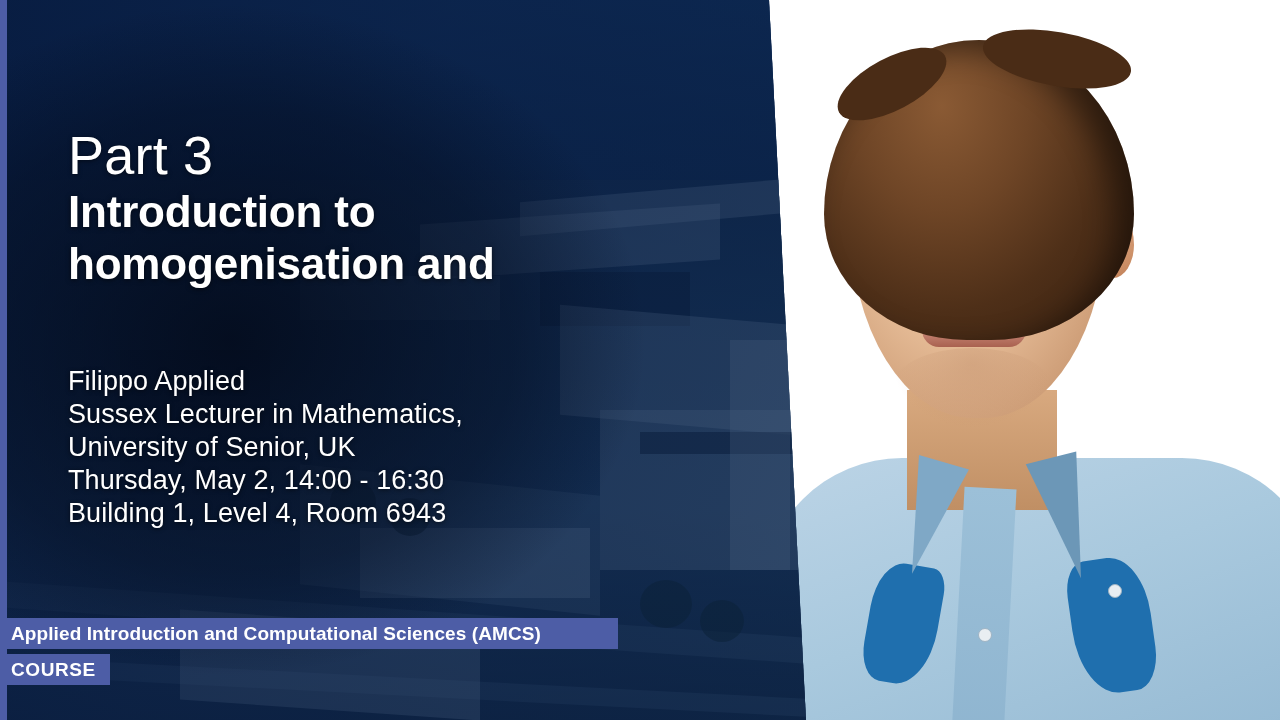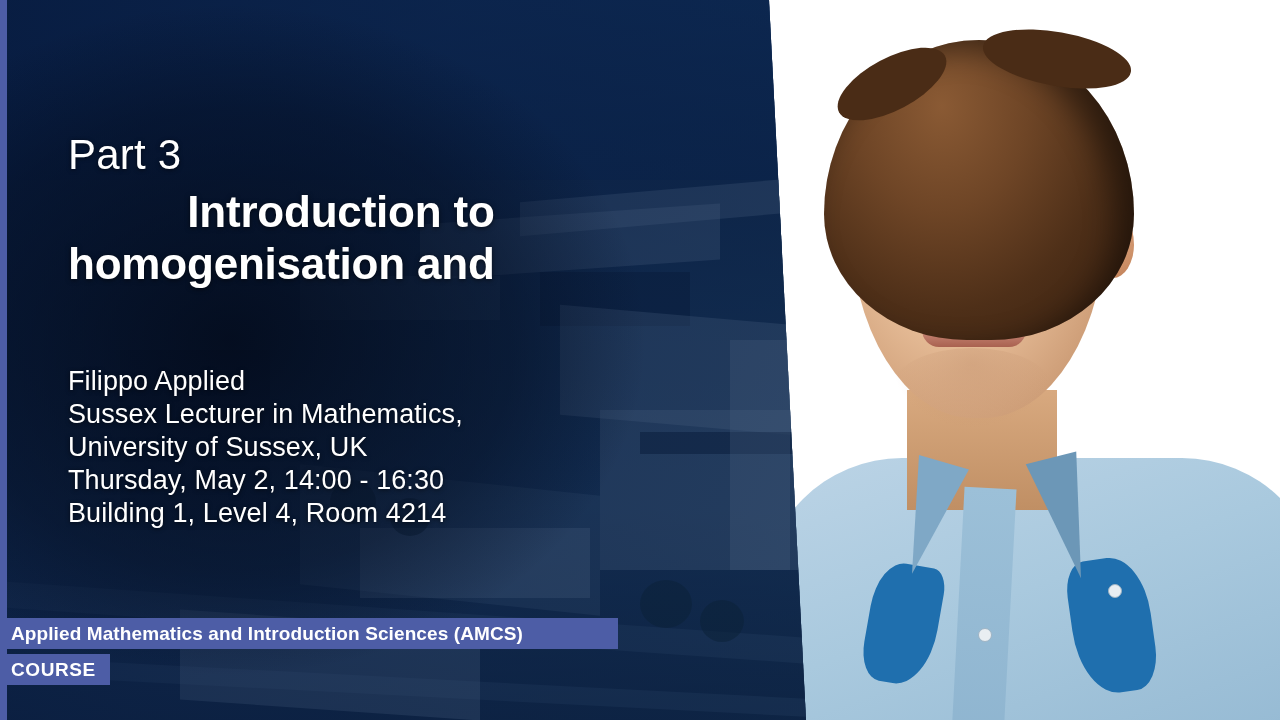--- a/index.html
+++ b/index.html
@@ -68,25 +68,25 @@
   .blk.l{background:rgba(185,210,228,.30);}
   .road{position:absolute;background:rgba(120,155,185,.20);}
   .tree{position:absolute;border-radius:50%;background:rgba(12,32,30,.55);}
   .tint{position:absolute;inset:0;background:linear-gradient(115deg,rgba(7,26,62,.88) 0%,rgba(9,30,68,.72) 40%,rgba(10,34,72,.62) 100%);}
   .vignette{position:absolute;inset:0;
             background:radial-gradient(ellipse 520px 420px at 230px 340px, rgba(2,8,22,.80) 0%, rgba(3,12,30,.45) 55%, rgba(0,0,0,0) 80%);}
   .leftstrip{position:absolute;left:0;top:0;width:7px;height:720px;background:#4d5da6;}
 
   
   .txt{position:absolute;left:68px;top:0;width:640px;color:#fff;}
-  .part{position:absolute;left:0;top:130px;font-size:42px;font-weight:400;line-height:50px;
+  .part{position:absolute;left:0;top:130px;font-size:54px;font-weight:400;line-height:50px;
         letter-spacing:.2px;text-shadow:0 1px 4px rgba(0,0,0,.55);}
   .title{position:absolute;left:0;top:186px;font-size:44px;font-weight:700;line-height:52px;
          letter-spacing:-.2px;text-shadow:0 1px 5px rgba(0,0,0,.6);}
-  .title div{white-space:nowrap;text-align:right;}
+  .title div{white-space:nowrap;}
   .details{position:absolute;left:0;top:365px;font-size:27px;font-weight:400;line-height:33px;
            letter-spacing:.1px;text-shadow:0 1px 4px rgba(0,0,0,.6);}
   .details div{white-space:nowrap;}
 
   
   .bar{position:absolute;background:#4d5da6;color:#fff;display:flex;align-items:center;}
   .bar-dept{left:0;top:618px;height:31px;width:618px;padding-left:11px;box-sizing:border-box;
             font-size:19px;font-weight:700;letter-spacing:.1px;}
   .bar-kind{left:0;top:654px;height:31px;width:110px;padding-left:11px;box-sizing:border-box;
             font-size:19px;font-weight:700;letter-spacing:.6px;}
@@ -165,22 +165,22 @@
     <div class="part">Part 3</div>
 
     <div class="title">
       <div>Introduction to</div>
       <div>homogenisation and</div>
     </div>
 
     <div class="details">
       <div>Filippo Applied</div>
       <div>Sussex Lecturer in Mathematics,</div>
-      <div>University of Sussex, UK</div>
+      <div>University of Senior, UK</div>
       <div>Thursday, May 2, 14:00 - 16:30</div>
-      <div>Building 1, Level 4, Room 4214</div>
+      <div>Building 1, Level 4, Room 6943</div>
     </div>
   </div>
 
-  <div class="bar bar-dept">Applied Mathematics and Introduction Sciences (AMCS)</div>
+  <div class="bar bar-dept">Applied Introduction and Computational Sciences (AMCS)</div>
   <div class="bar bar-kind">COURSE</div>
 
 </div>
 
 </body></html>

